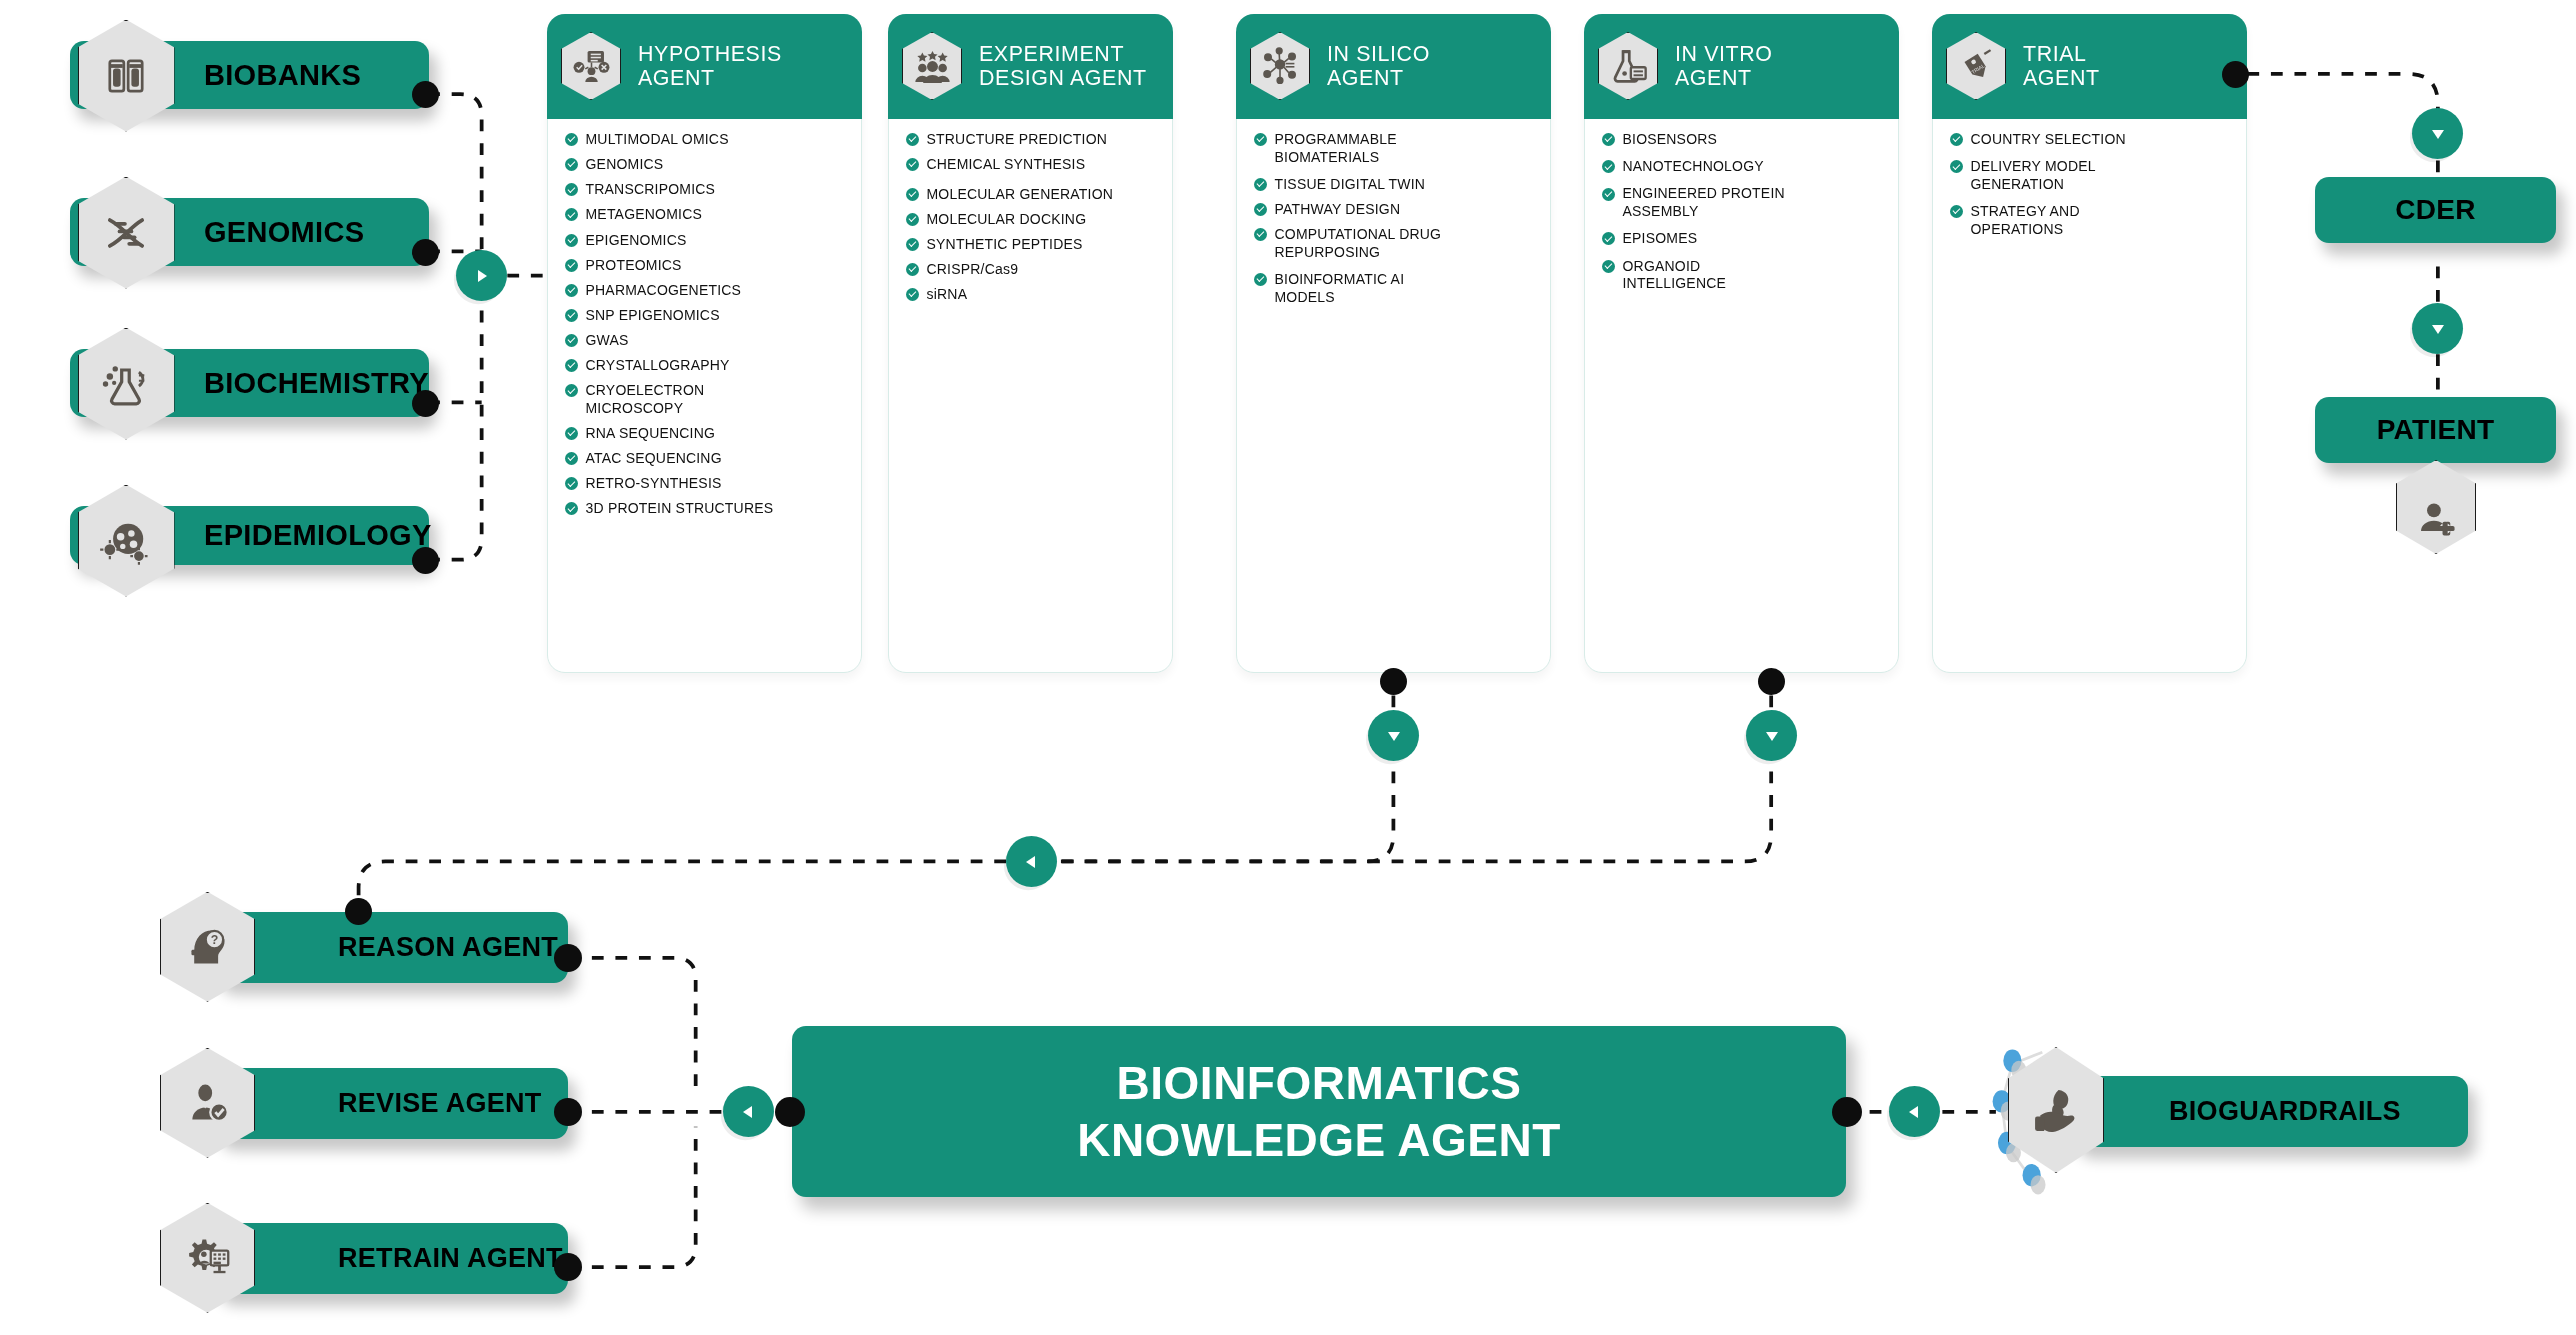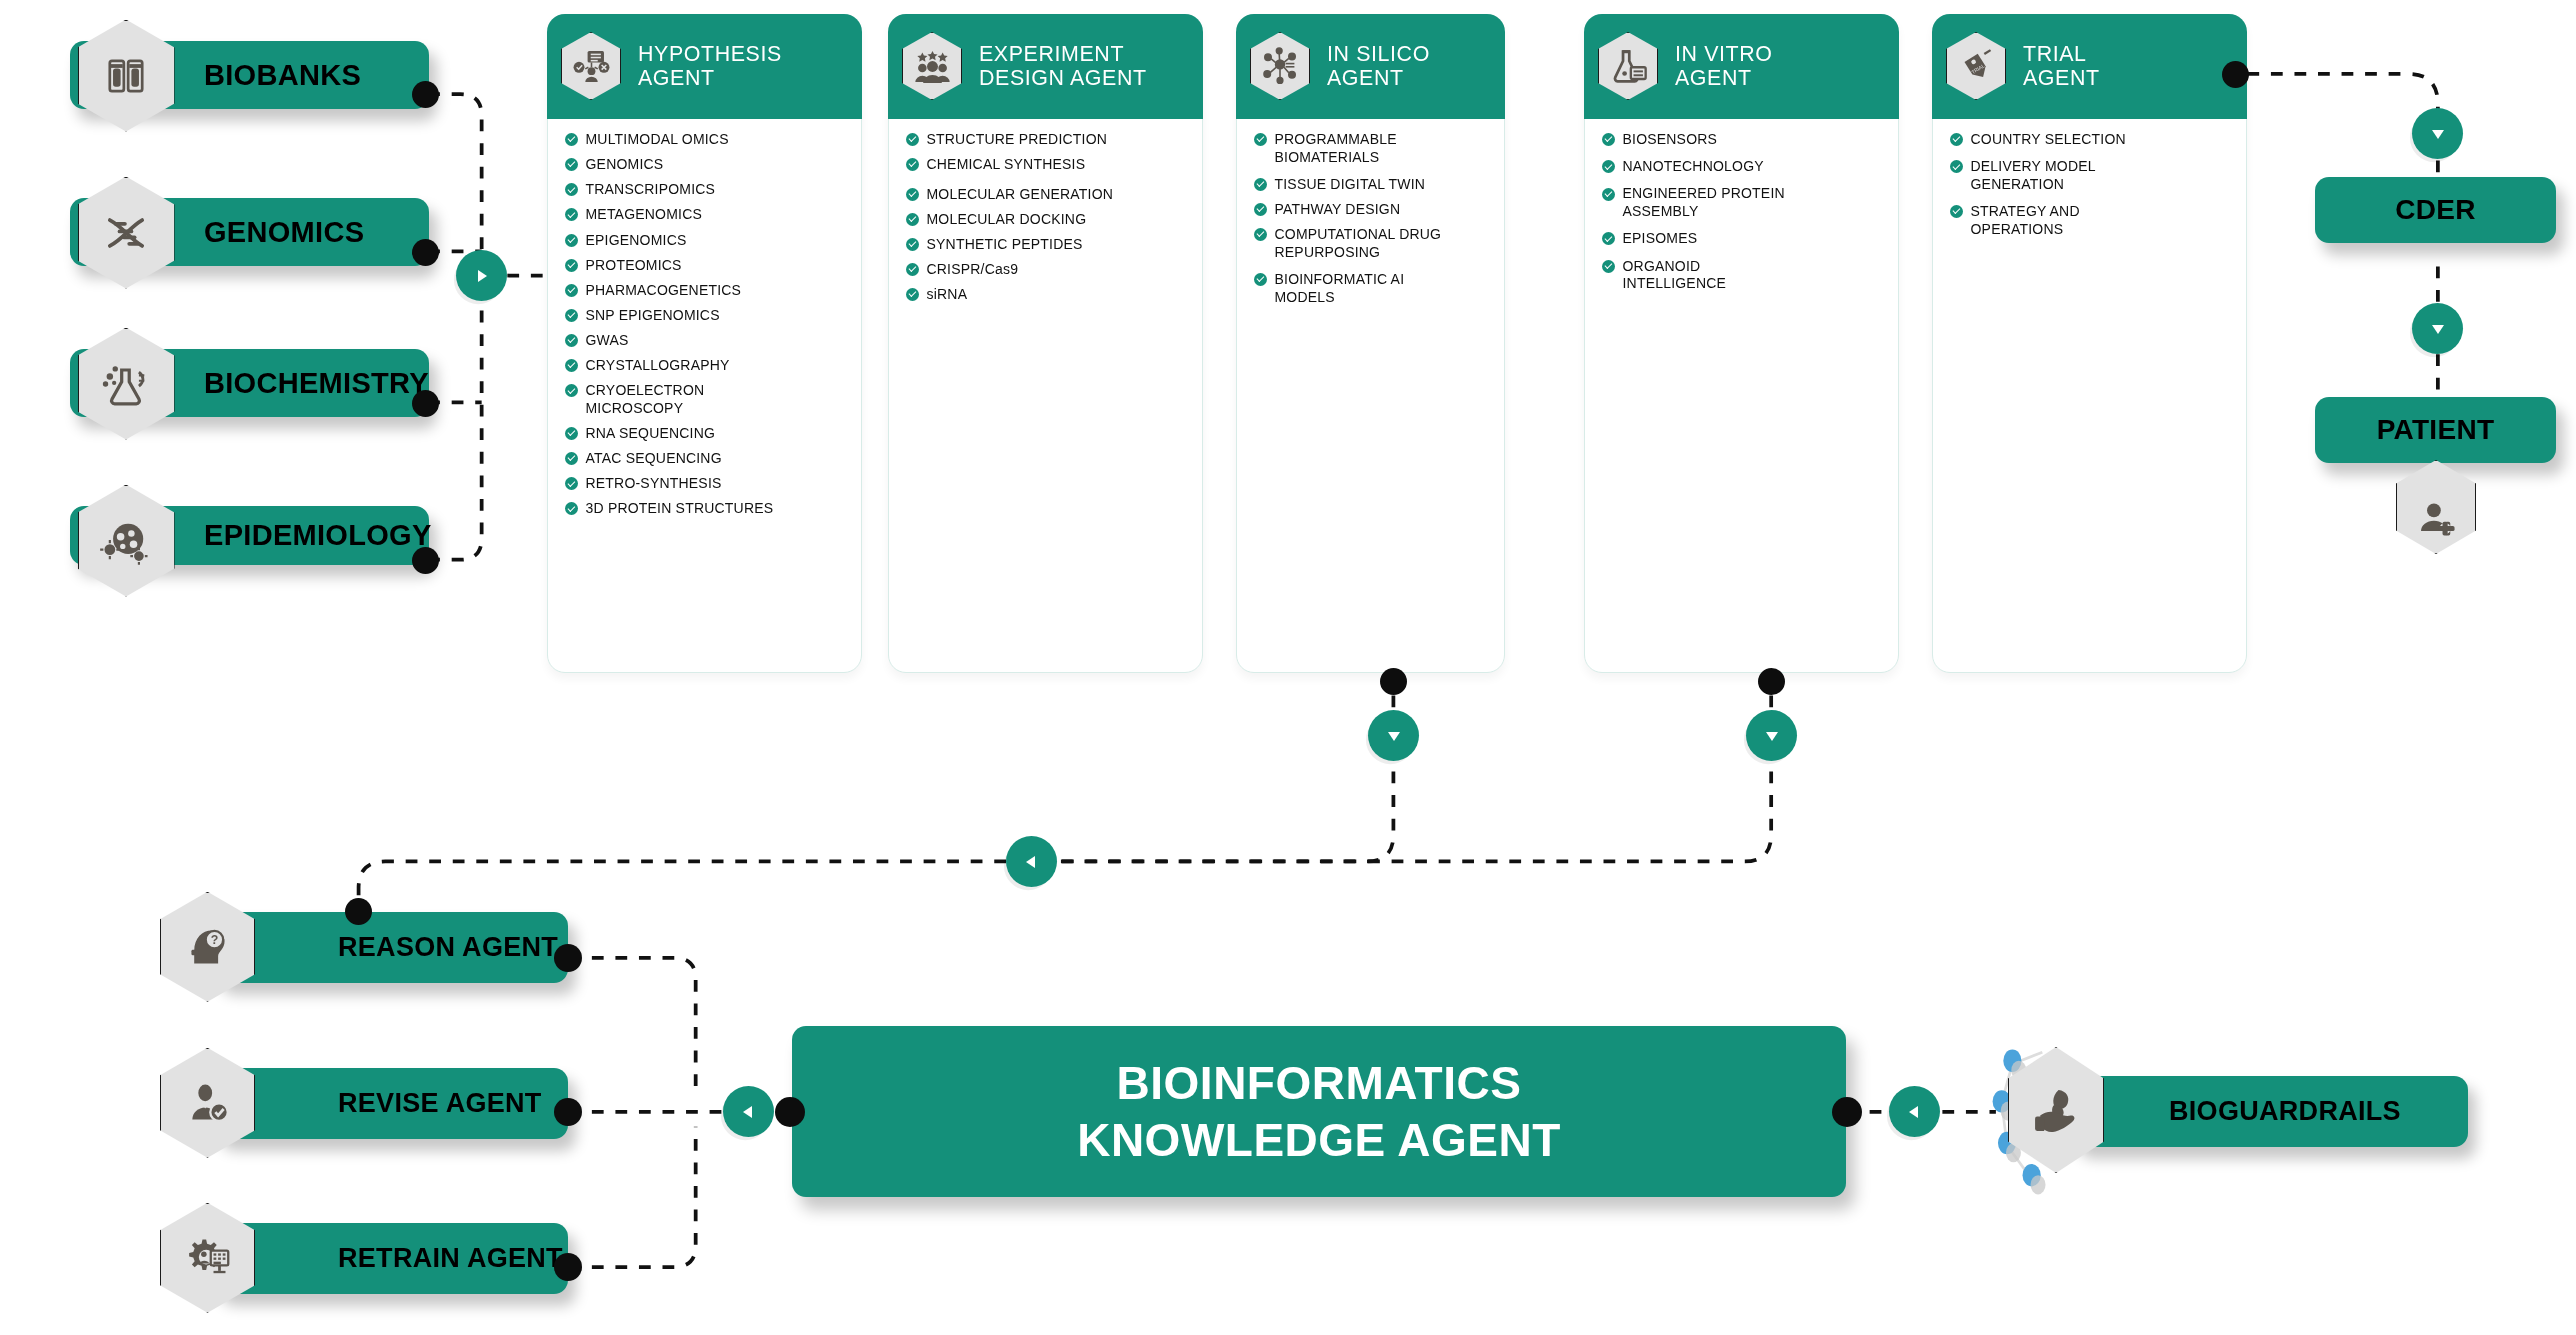--- a/index.html
+++ b/index.html
@@ -297,21 +297,21 @@
           <i class="cb"></i>
           <span class="txt">RETRO-SYNTHESIS</span>
         </li>
       <li>
           <i class="cb"></i>
           <span class="txt">3D PROTEIN STRUCTURES</span>
         </li>
     </ul>
   </div>
 
-  <div class="agentcard" style="left:888px; top:14px; width:315px; height:659px;">
+  <div class="agentcard" style="left:888px; top:14px; width:285px; height:659px;">
     <div class="body"></div>
     <div class="head">
       <div class="hexicon">
         <svg width="39" height="39" viewBox="0 0 100 100" fill="#5C564F">
           <path d="M24 14 l4 8 9 1 -6.5 6 1.5 9 -8 -4.5 -8 4.5 1.5 -9 -6.5 -6 9 -1z"></path>
           <path d="M50 10 l4 8 9 1 -6.5 6 1.5 9 -8 -4.5 -8 4.5 1.5 -9 -6.5 -6 9 -1z"></path>
           <path d="M76 14 l4 8 9 1 -6.5 6 1.5 9 -8 -4.5 -8 4.5 1.5 -9 -6.5 -6 9 -1z"></path>
           <circle cx="24" cy="54" r="11"></circle>
             <path d="M6 90 a18 16 0 0 1 36 0z"></path>
           <circle cx="76" cy="54" r="11"></circle>
@@ -350,21 +350,21 @@
           <i class="cb"></i>
           <span class="txt">CRISPR/Cas9</span>
         </li>
       <li>
           <i class="cb"></i>
           <span class="txt">siRNA</span>
         </li>
     </ul>
   </div>
 
-  <div class="agentcard" style="left:1236px; top:14px; width:269px; height:659px;">
+  <div class="agentcard" style="left:1236px; top:14px; width:315px; height:659px;">
     <div class="body"></div>
     <div class="head">
       <div class="hexicon">
         <svg width="40" height="40" viewBox="0 0 100 100" fill="#5C564F" stroke="#5C564F" stroke-width="4">
           <circle cx="50" cy="46" r="11"></circle>
           <circle cx="20" cy="28" r="8"></circle>
             <circle cx="80" cy="26" r="8"></circle>
           <circle cx="18" cy="70" r="8"></circle>
             <circle cx="80" cy="72" r="8"></circle>
           <circle cx="50" cy="86" r="7"></circle>

